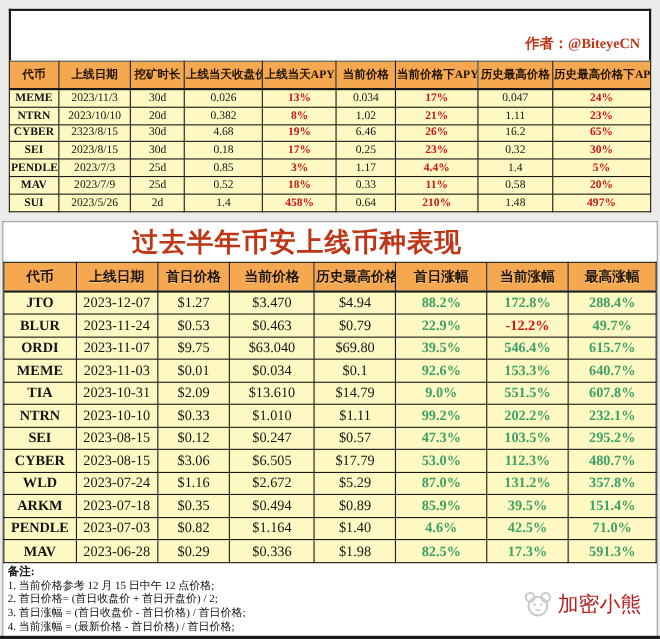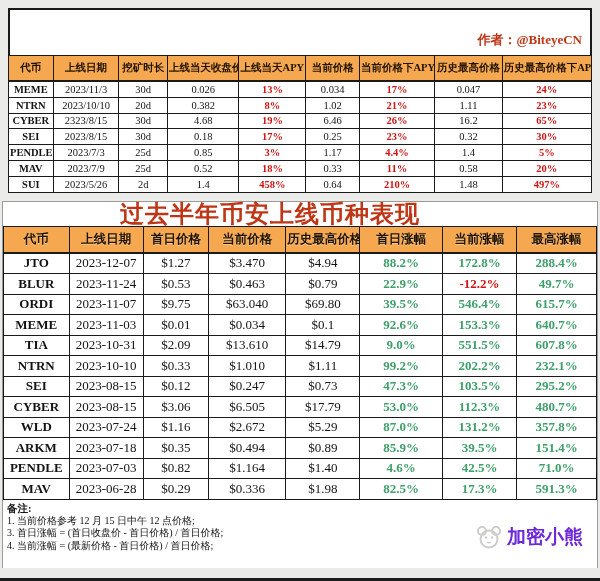--- a/index.html
+++ b/index.html
@@ -17,21 +17,21 @@
   }
   .main-title{
     font-size:26px;font-weight:bold;color:#bf3617;letter-spacing:.5px;
     padding-right:90px;
   }
   .author{
     position:absolute;right:8px;bottom:6px;
     font-size:13px;font-weight:bold;color:#bf3617;
   }
   
-  table{border-collapse:collapse;width:100%;table-layout:fixed;background:#ffffff;}
+  table{border-collapse:collapse;width:100%;table-layout:fixed;background:#fef9c3;}
   th,td{border:1.5px solid #1a1a1a;text-align:center;vertical-align:middle;overflow:hidden;white-space:nowrap;}
   th{background:#f6a851;font-weight:bold;color:#201300;}
   thead tr{border-bottom:2.5px solid #1a1a1a;}
   td.coin{font-weight:bold;}
   td.pct-red{color:#d01414;font-weight:bold;}
   td.pct-green{color:#3fa06a;font-weight:bold;}
   
   .t1 th{height:24px;font-size:10.5px;padding:0 1px;}
   .t1 td{height:14.8px;font-size:10.5px;padding:0 1px;}
   .t1 th:nth-child(1),.t1 td:nth-child(1){width:7.5%;}
@@ -42,41 +42,41 @@
   .t1 th:nth-child(6),.t1 td:nth-child(6){width:9.1%;}
   .t1 th:nth-child(7),.t1 td:nth-child(7){width:13.0%;}
   .t1 th:nth-child(8),.t1 td:nth-child(8){width:11.6%;}
   .t1 th:nth-child(9),.t1 td:nth-child(9){width:15.5%;}
   
   .section2{
     margin-top:8px;background:#ffffff;border:1px solid #9a9a96;border-bottom:none;
     margin-left:-6px;margin-right:-6px;padding:0;
   }
   .section2-title{
-    height:24px;display:flex;align-items:center;justify-content:center;
+    height:36px;display:flex;align-items:center;justify-content:center;
     font-size:24px;font-weight:bold;color:#bf3617;letter-spacing:1px;
     padding-right:60px;
   }
   .t2 th{height:25px;font-size:12.5px;padding:0 1px;text-shadow:0 1px 0 rgba(255,255,255,.35);}
   .t2 td{height:19.5px;font-size:13px;padding:0 2px;}
   .t2 th:nth-child(1),.t2 td:nth-child(1){width:11.0%;}
   .t2 th:nth-child(2),.t2 td:nth-child(2){width:12.5%;}
   .t2 th:nth-child(3),.t2 td:nth-child(3){width:11.0%;}
   .t2 th:nth-child(4),.t2 td:nth-child(4){width:13.0%;}
   .t2 th:nth-child(5),.t2 td:nth-child(5){width:12.5%;}
   .t2 th:nth-child(6),.t2 td:nth-child(6){width:14.0%;}
   .t2 th:nth-child(7),.t2 td:nth-child(7){width:12.5%;}
   .t2 th:nth-child(8),.t2 td:nth-child(8){width:13.5%;}
   
   .notes{position:relative;padding:2px 4px 4px 4px;min-height:62px;}
   .notes-label{font-size:10.5px;font-weight:bold;line-height:13px;}
   .note-line{font-size:10px;line-height:12.8px;color:#111;}
   .watermark{
     position:absolute;right:14px;top:24px;display:flex;align-items:center;gap:5px;
-    color:#6d28d9;font-size:19px;font-weight:bold;
+    color:#b91c1c;font-size:19px;font-weight:normal;
     font-family:"Liberation Sans","DejaVu Sans",sans-serif;
   }
   .bottom-bar{position:absolute;left:0;bottom:0;width:600px;height:3px;background:#1c1c1c;}
 </style>
 </head>
 <body>
 
 <div class="frame">
 
   <div class="title-box">
@@ -253,21 +253,21 @@
             <td>$1.11</td>
             <td class="pct-green">99.2%</td>
             <td class="pct-green">202.2%</td>
             <td class="pct-green">232.1%</td>
           </tr>
           <tr>
             <td class="coin">SEI</td>
             <td>2023-08-15</td>
             <td>$0.12</td>
             <td>$0.247</td>
-            <td>$0.73</td>
+            <td>$0.57</td>
             <td class="pct-green">47.3%</td>
             <td class="pct-green">103.5%</td>
             <td class="pct-green">295.2%</td>
           </tr>
           <tr>
             <td class="coin">CYBER</td>
             <td>2023-08-15</td>
             <td>$3.06</td>
             <td>$6.505</td>
             <td>$17.79</td>
@@ -314,20 +314,21 @@
             <td class="pct-green">82.5%</td>
             <td class="pct-green">17.3%</td>
             <td class="pct-green">591.3%</td>
           </tr>
         </tbody>
       </table>
 
     <div class="notes">
       <div class="notes-label">备注:</div>
       <div class="note-line">1. 当前价格参考 12 月 15 日中午 12 点价格;</div>
+      <div class="note-line">2. 首日价格= (首日收盘价 + 首日开盘价) / 2;</div>
       <div class="note-line">3. 首日涨幅 = (首日收盘价 - 首日价格) / 首日价格;</div>
       <div class="note-line">4. 当前涨幅 = (最新价格 - 首日价格) / 首日价格;</div>
 
       <div class="watermark">
         <span style="display:inline-flex;">
           <svg width="26" height="24" viewBox="0 0 26 24">
             <circle cx="6" cy="6" r="4" fill="none" stroke="#cdcdcb" stroke-width="2"></circle>
             <circle cx="20" cy="6" r="4" fill="none" stroke="#cdcdcb" stroke-width="2"></circle>
             <circle cx="13" cy="14" r="8.5" fill="none" stroke="#cdcdcb" stroke-width="2"></circle>
             <circle cx="10" cy="12.5" r="1.2" fill="#cdcdcb"></circle>

